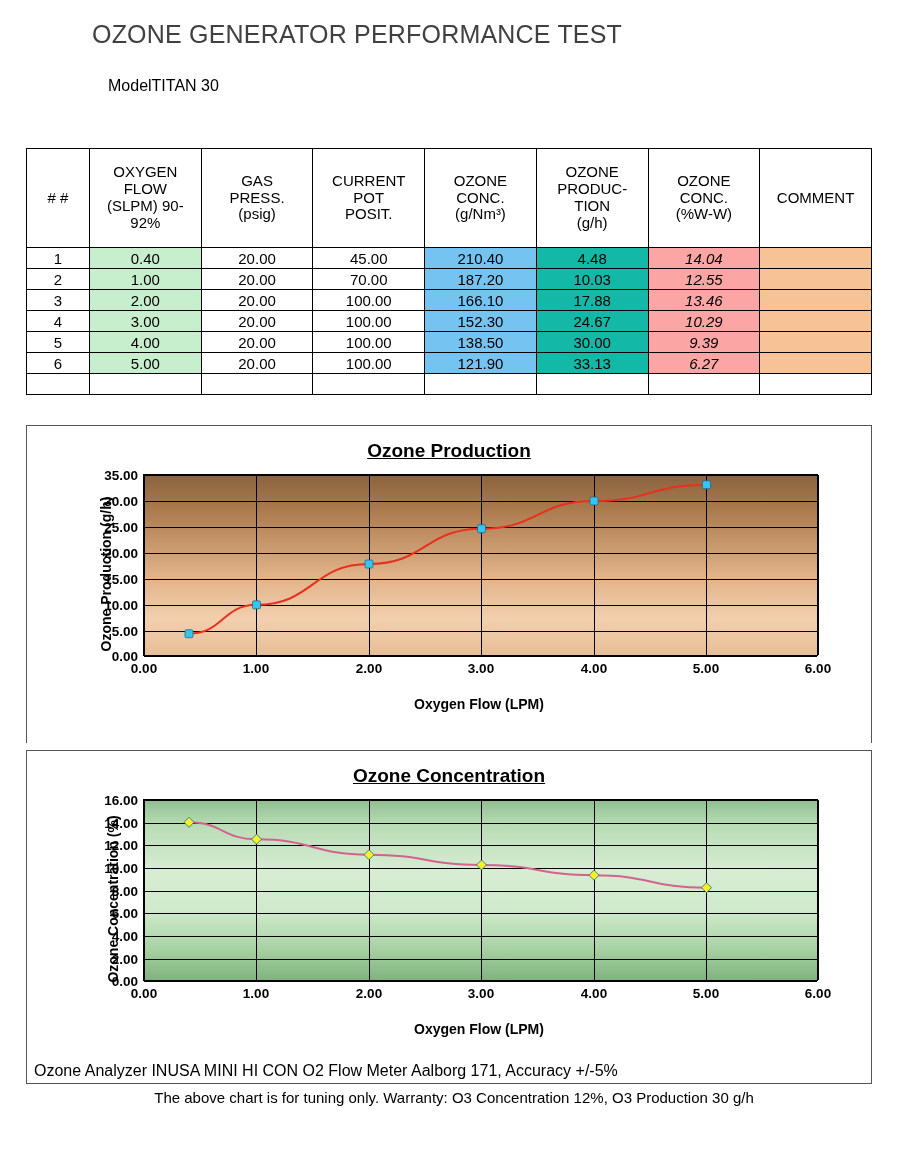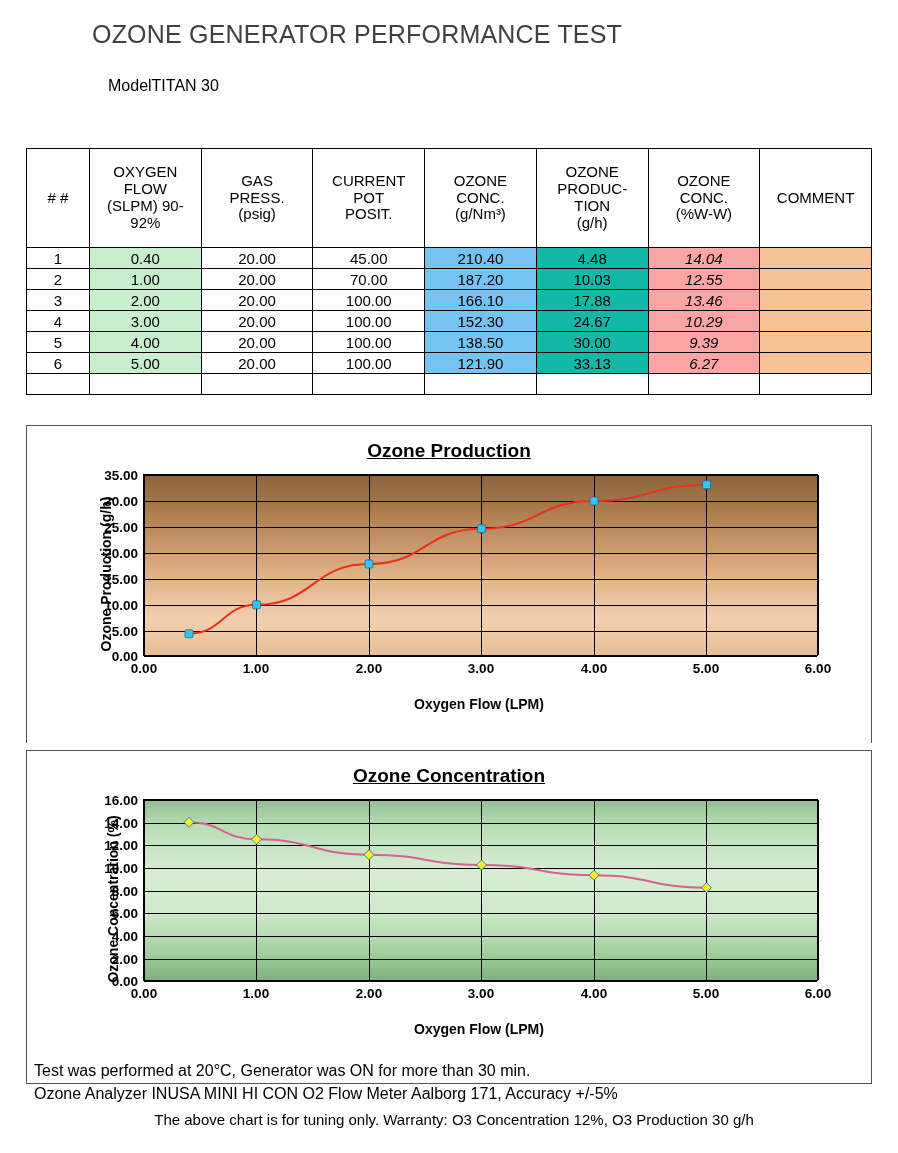--- a/index.html
+++ b/index.html
@@ -410,18 +410,17 @@
             <polygon points="337.5,59.951250000000016 342.5,64.95125000000002 337.5,69.95125000000002 332.5,64.95125000000002" fill="#f7f028" stroke="#1b6b8a" stroke-width="0.8"></polygon>
             <polygon points="450,70.18875 455,75.18875 450,80.18875 445,75.18875" fill="#f7f028" stroke="#1b6b8a" stroke-width="0.8"></polygon>
             <polygon points="562.5,82.70125000000002 567.5,87.70125000000002 562.5,92.70125000000002 557.5,87.70125000000002" fill="#f7f028" stroke="#1b6b8a" stroke-width="0.8"></polygon>
           </svg>
       </div>
     </div>
     <div class="xlabel">Oxygen Flow (LPM)</div>
   </div>
 
   <div class="footer">
-    <div class="f1">Test was performed at 20°C, Generator was ON for more than 30 min.</div>
     <div class="f2">Ozone Analyzer INUSA MINI HI CON O2 Flow Meter Aalborg 171, Accuracy +/-5%</div>
     <div class="f3">The above chart is for tuning only. Warranty: O3 Concentration 12%, O3 Production 30 g/h</div>
   </div>
 
 </div>
 
 </body></html>

